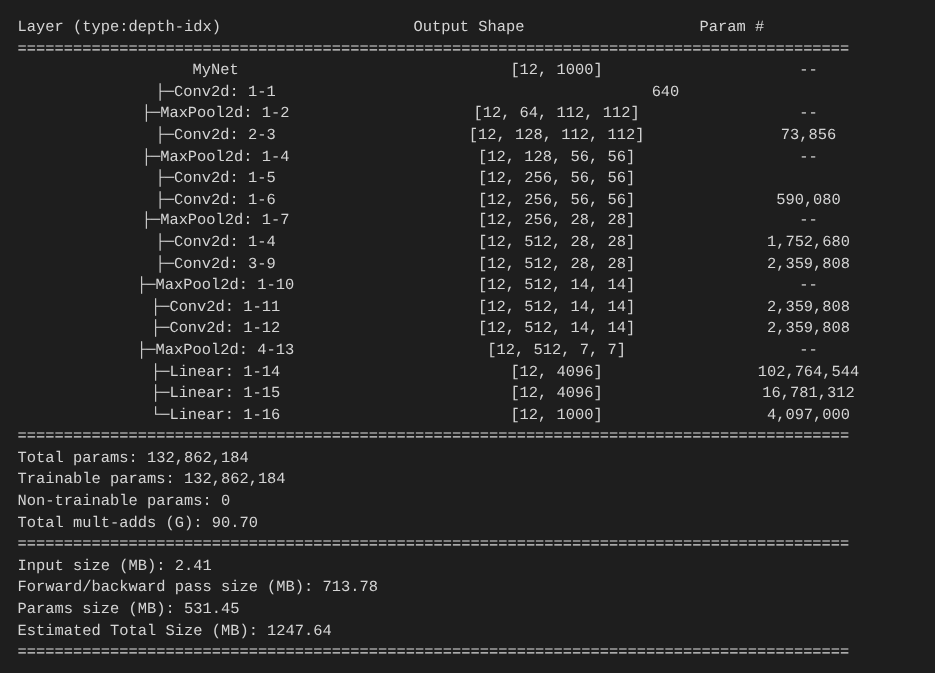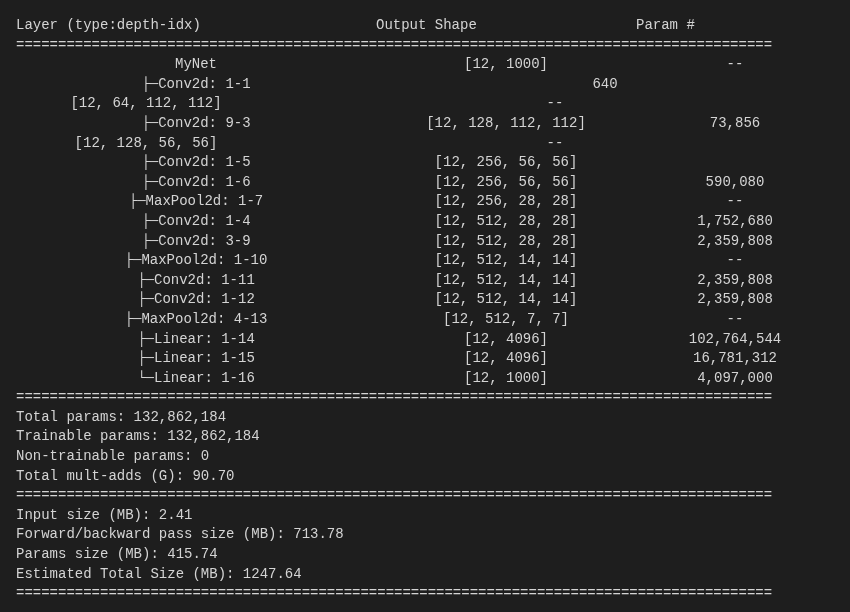--- a/index.html
+++ b/index.html
@@ -63,29 +63,31 @@
     <div class="row">
       <div class="col-layer">MyNet</div>
       <div class="col-shape">[12, 1000]</div>
       <div class="col-param">--</div>
     </div>
     <div class="row">
       <div class="col-layer">├─Conv2d: 1-1</div>
       <div class="col-param">640</div>
     </div>
     <div class="row">
+      <div class="col-layer">├─MaxPool2d: 1-2</div>
       <div class="col-shape">[12, 64, 112, 112]</div>
       <div class="col-param">--</div>
     </div>
     <div class="row">
-      <div class="col-layer">├─Conv2d: 9-3</div>
+      <div class="col-layer">├─Conv2d: 2-3</div>
       <div class="col-shape">[12, 128, 112, 112]</div>
       <div class="col-param">73,856</div>
     </div>
     <div class="row">
+      <div class="col-layer">├─MaxPool2d: 1-4</div>
       <div class="col-shape">[12, 128, 56, 56]</div>
       <div class="col-param">--</div>
     </div>
     <div class="row">
       <div class="col-layer">├─Conv2d: 1-5</div>
       <div class="col-shape">[12, 256, 56, 56]</div>
     </div>
     <div class="row">
       <div class="col-layer">├─Conv2d: 1-6</div>
       <div class="col-shape">[12, 256, 56, 56]</div>
@@ -147,16 +149,16 @@
 
 <div class="summary-line">Total params: 132,862,184</div>
 <div class="summary-line">Trainable params: 132,862,184</div>
 <div class="summary-line">Non-trainable params: 0</div>
 <div class="summary-line">Total mult-adds (G): 90.70</div>
 
 <div class="divider">==========================================================================================</div>
 
 <div class="summary-line">Input size (MB): 2.41</div>
 <div class="summary-line">Forward/backward pass size (MB): 713.78</div>
-<div class="summary-line">Params size (MB): 415.74</div>
+<div class="summary-line">Params size (MB): 531.45</div>
 <div class="summary-line">Estimated Total Size (MB): 1247.64</div>
 
 <div class="divider">==========================================================================================</div>
 
 </body></html>

